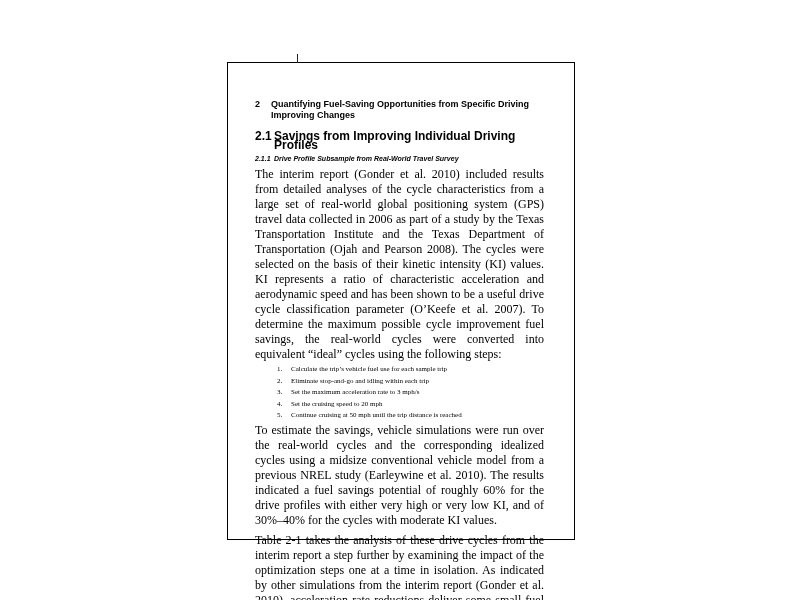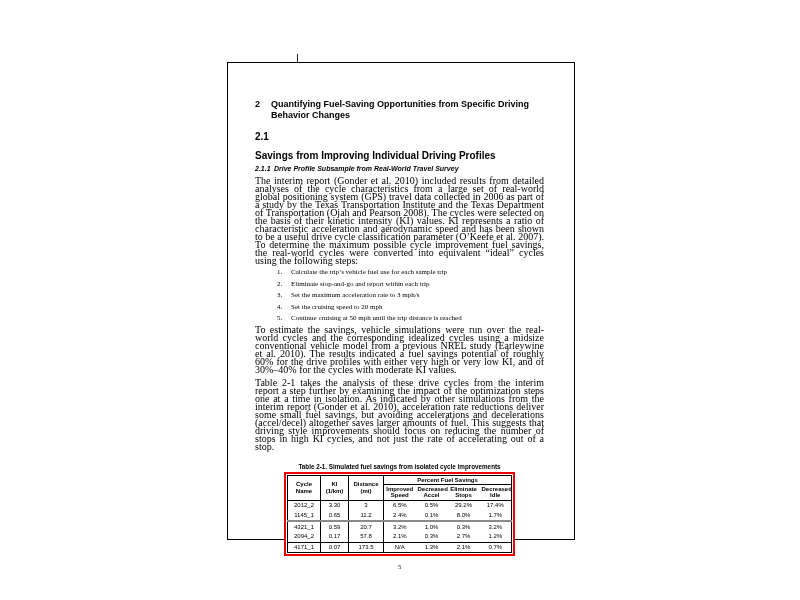--- a/index.html
+++ b/index.html
@@ -29,35 +29,35 @@
     font-family: "Liberation Sans", sans-serif;
     font-weight: bold;
     font-size: 9px; line-height: 11px;
   }
   .h1 .num { width: 16px; flex: 0 0 16px; }
   .h2 {
     display: flex;
     margin-top: 11px;
     font-family: "Liberation Sans", sans-serif;
     font-weight: bold;
-    font-size: 10px; line-height: 9px; flex-direction: column;
+    font-size: 12px; line-height: 9px;
   }
   .h2 .num { width: 19px; flex: 0 0 19px; }
   .h3 {
     display: flex;
     margin-top: 4px;
     font-family: "Liberation Sans", sans-serif;
     font-weight: bold; font-style: italic;
     font-size: 7px; line-height: 9px;
   }
   .h3 .num { width: 19px; flex: 0 0 19px; }
 
   .para {
     margin-top: 4px;
-    font-size: 10px; line-height: 8px;
+    font-size: 12px; line-height: 15px;
     text-align: justify;
   }
   .para.p3 { margin-top: 5px; }
   .para.p4 { margin-top: 8px; text-align: left; }
 
   .steps { margin-top: 3px; }
   .step {
     display: flex;
     margin: 0 0 3.5px 22px;
     font-size: 7px; line-height: 8px;
@@ -112,21 +112,21 @@
 </head>
 <body>
 
 <div class="report-page">
   <div class="top-tick"></div>
 
   <div class="content">
 
     <div class="h1">
       <span class="num">2</span>
-      <span>Quantifying Fuel-Saving Opportunities from Specific Driving Behavior Changes</span>
+      <span>Quantifying Fuel-Saving Opportunities from Specific Driving Improving Changes</span>
     </div>
 
     <div class="h2">
       <span class="num">2.1</span>
       <span>Savings from Improving Individual Driving Profiles</span>
     </div>
 
     <div class="h3">
       <span class="num">2.1.1</span>
       <span>Drive Profile Subsample from Real-World Travel Survey</span>
@@ -134,21 +134,21 @@
 
     <p class="para p1">The interim report (Gonder et al. 2010) included results from detailed analyses of the cycle characteristics from a large set of real-world global positioning system (GPS) travel data collected in 2006 as part of a study by the Texas Transportation Institute and the Texas Department of Transportation (Ojah and Pearson 2008). The cycles were selected on the basis of their kinetic intensity (KI) values. KI represents a ratio of characteristic acceleration and aerodynamic speed and has been shown to be a useful drive cycle classification parameter (O’Keefe et al. 2007). To determine the maximum possible cycle improvement fuel savings, the real-world cycles were converted into equivalent “ideal” cycles using the following steps:</p>
 
     <div class="steps">
       <div class="step">
         <span class="n">1.</span>
         <span>Calculate the trip’s vehicle fuel use for each sample trip</span>
       </div>
       <div class="step">
         <span class="n">2.</span>
-        <span>Eliminate stop-and-go and report within each trip</span>
+        <span>Eliminate stop-and-go and idling within each trip</span>
       </div>
       <div class="step">
         <span class="n">3.</span>
         <span>Set the maximum acceleration rate to 3 mph/s</span>
       </div>
       <div class="step">
         <span class="n">4.</span>
         <span>Set the cruising speed to 20 mph</span>
       </div>
       <div class="step">

